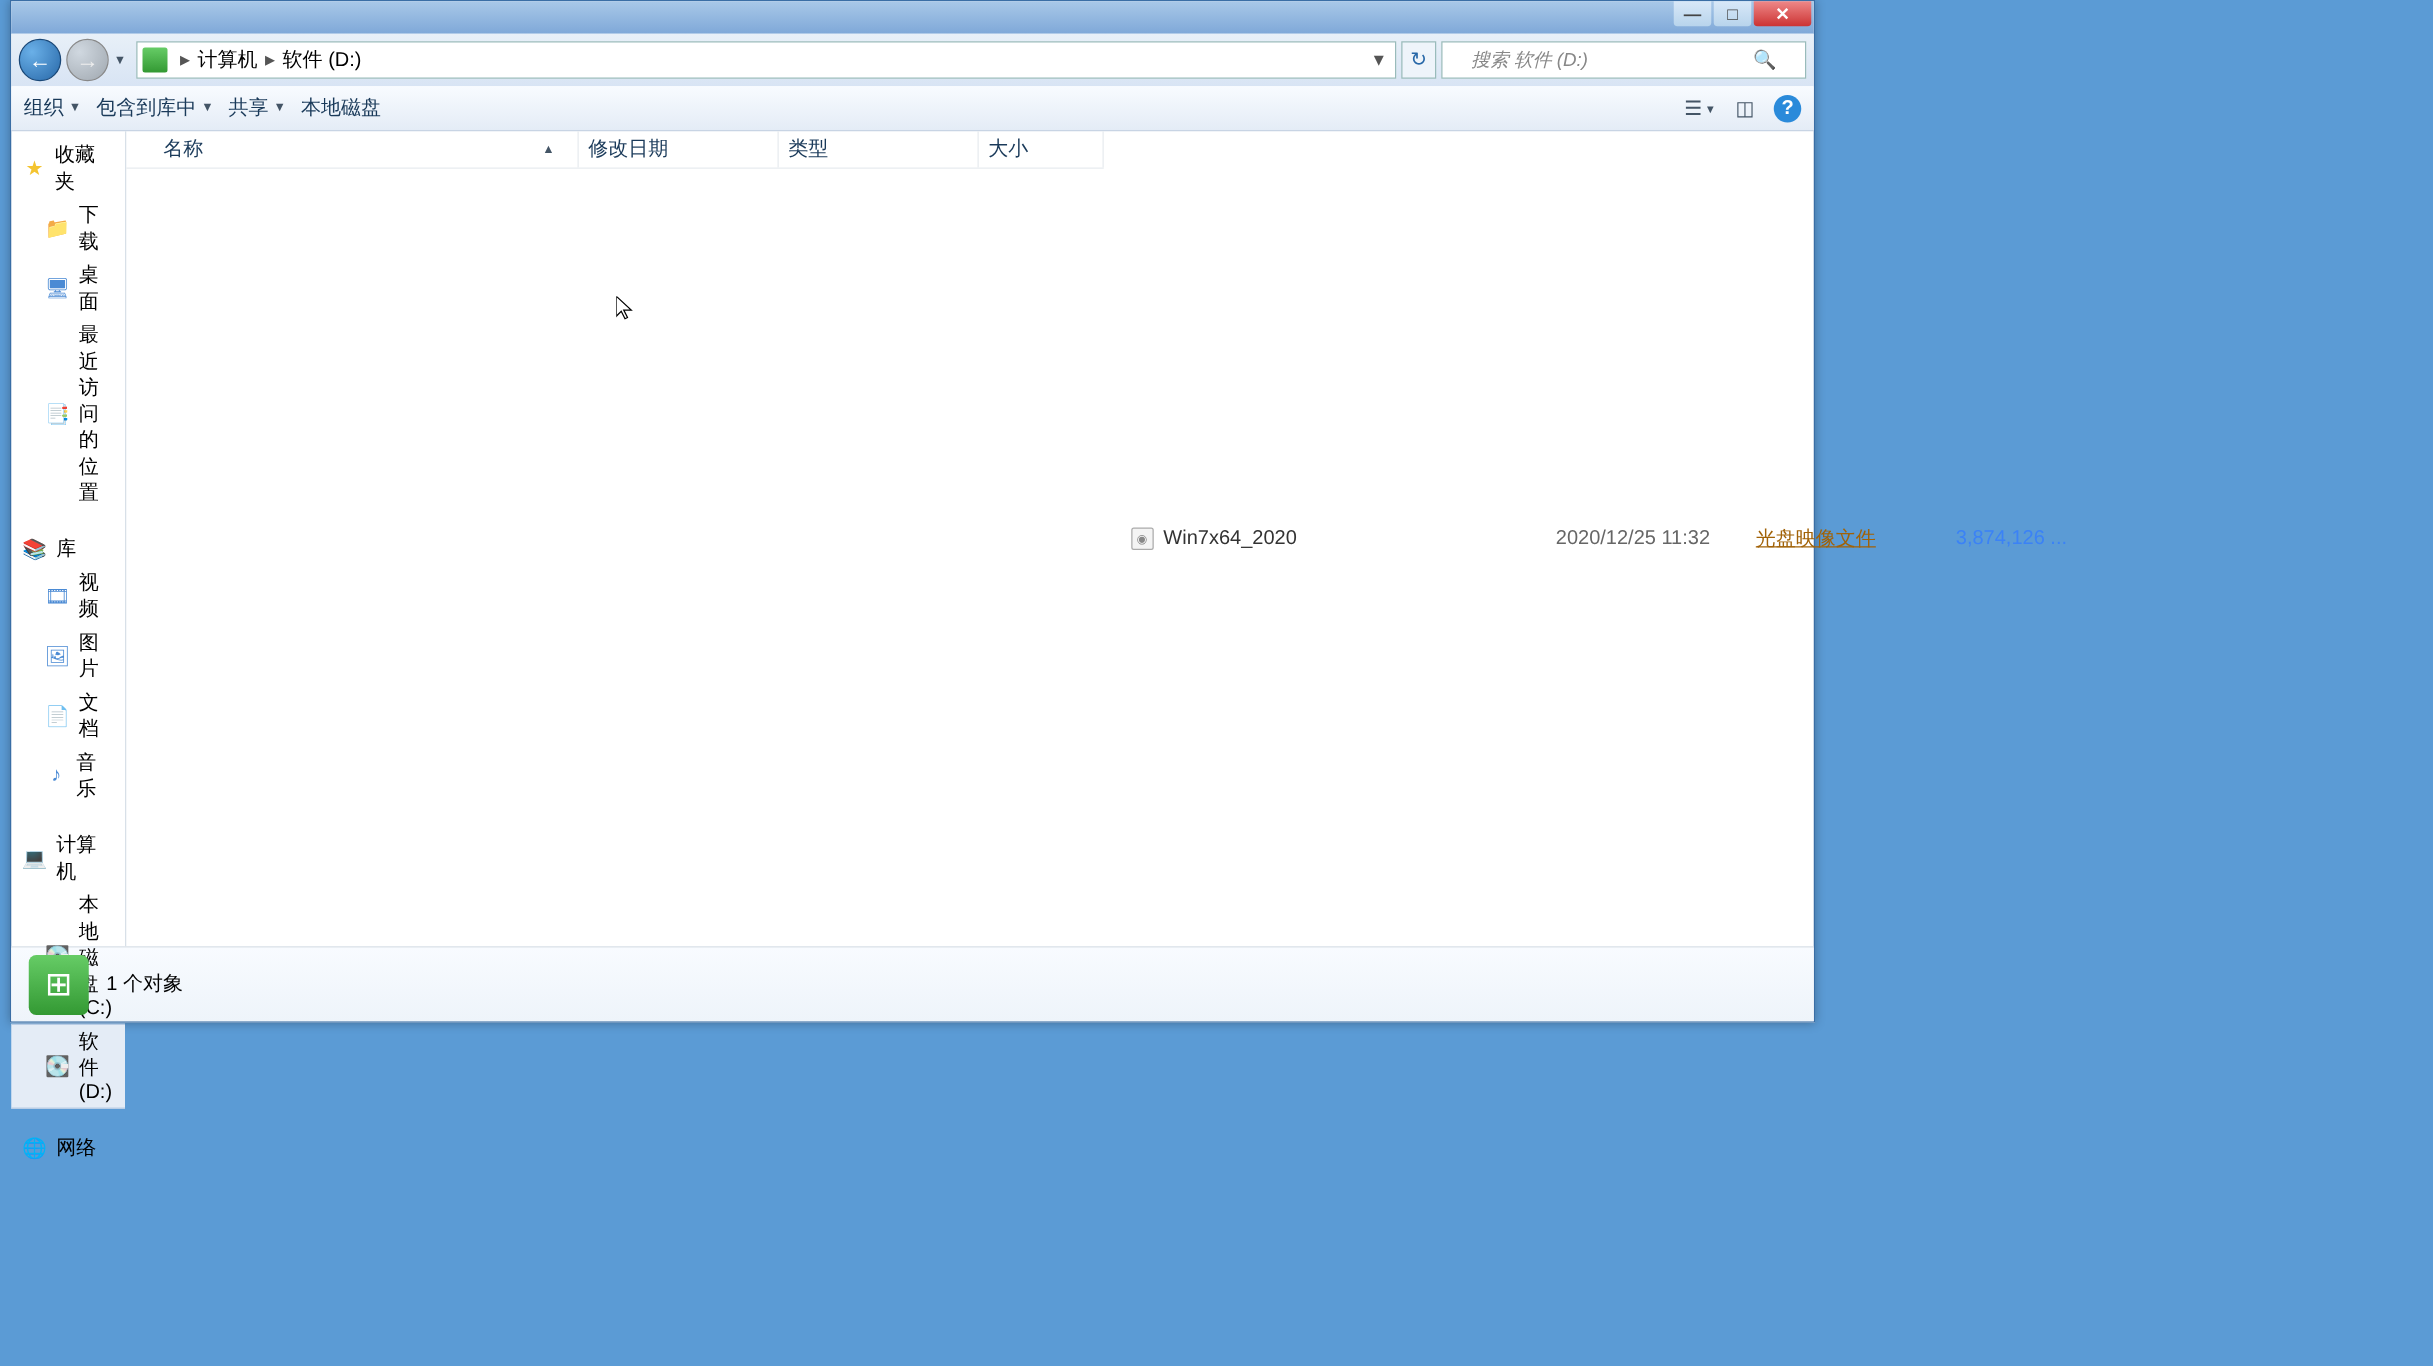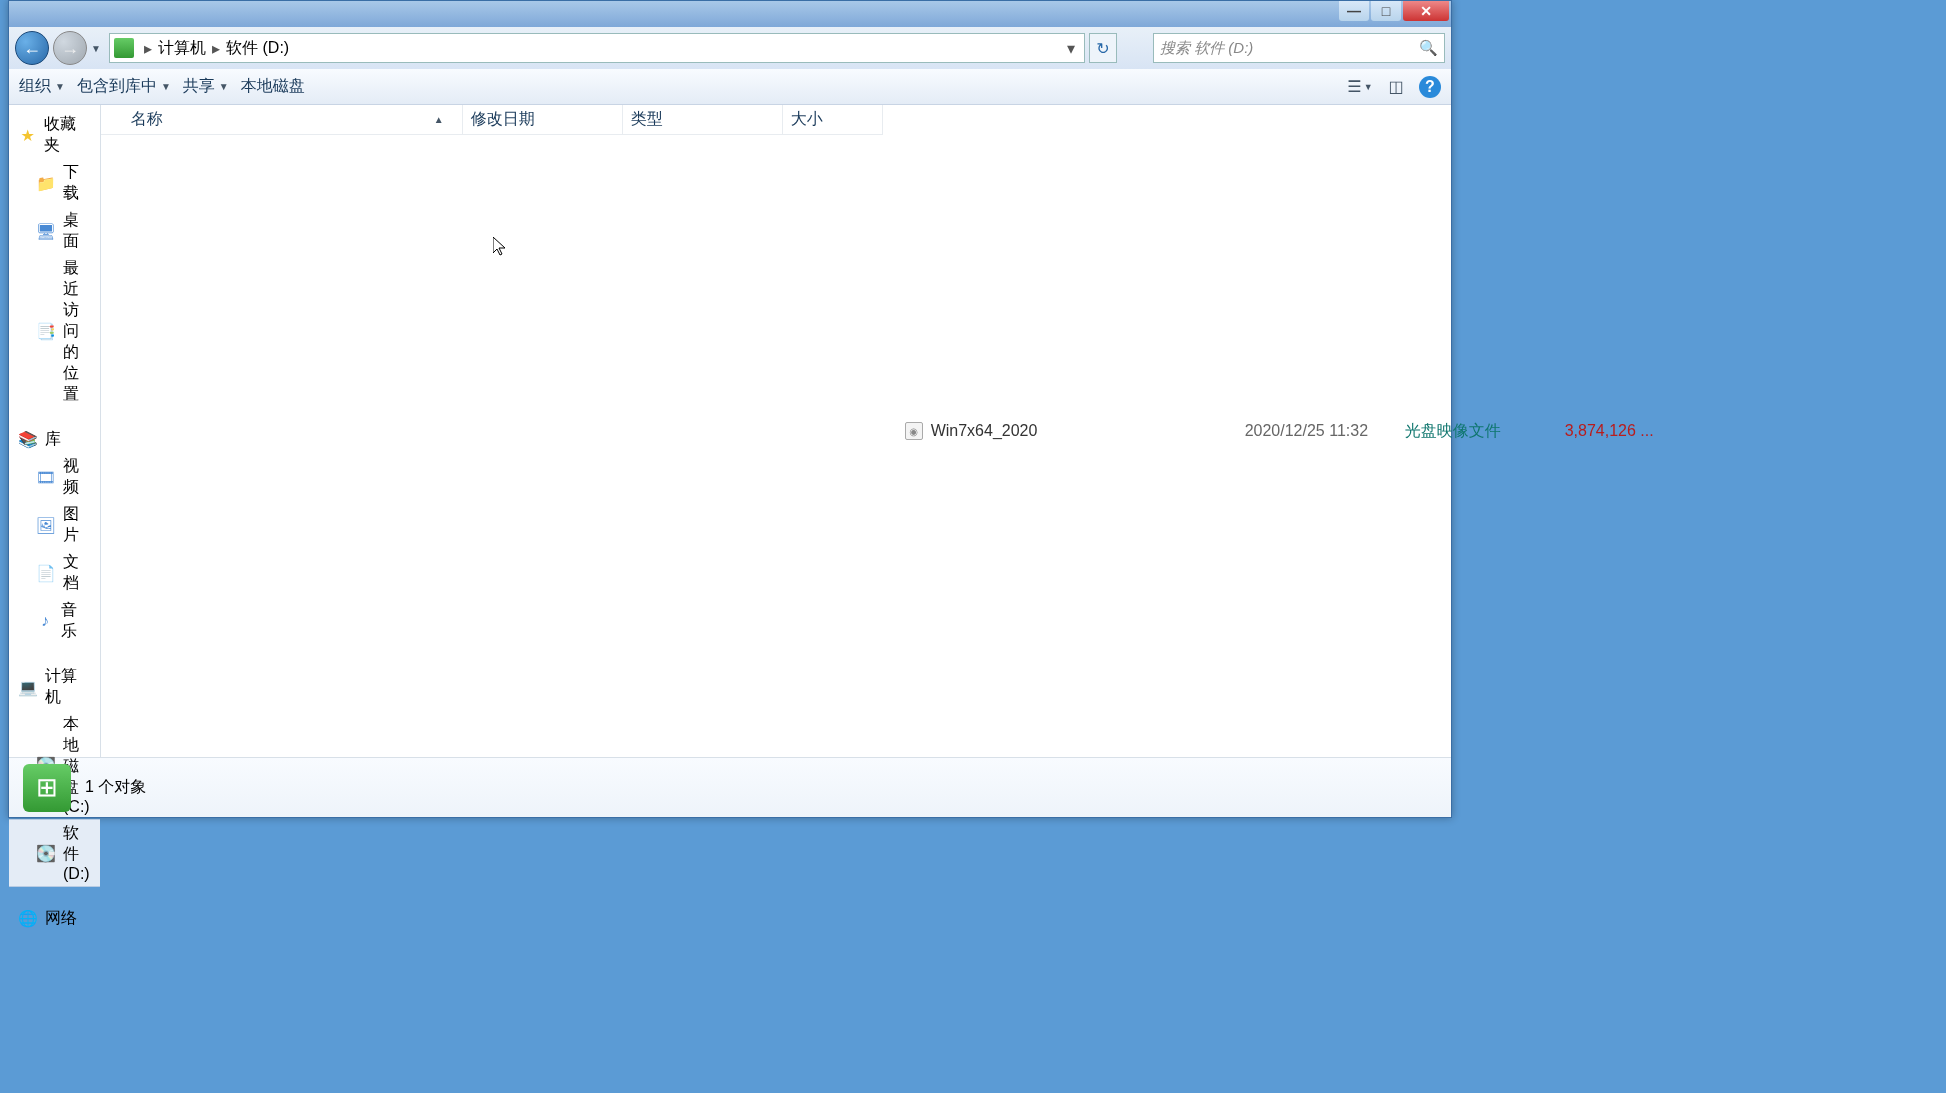--- a/index.html
+++ b/index.html
@@ -79,21 +79,21 @@
 .bc-dd { width:18px; text-align:center; color:#555; cursor:pointer; }
 .refresh {
   width:28px; height:30px; border:1px solid #9bb; background:#eef4fa;
   display:flex; align-items:center; justify-content:center;
   color:#2868a8; font-size:16px;
 }
 .searchbox {
   width: 292px; height:30px;
   border:1px solid #9bb; background:#fff;
   display:flex; align-items:center;
-  padding:0 6px; font-size:15px; color:#888; font-style:italic;margin-left:32px;
+  padding:0 23px; font-size:15px; color:#888; font-style:italic;
 }
 .searchbox .sicon { margin-left:auto; color:#456; font-style:normal; }
 
 
 .toolbar {
   height: 36px;
   background: linear-gradient(to bottom, #f8fbff 0%, #e4ecf6 100%);
   border-bottom: 1px solid #c8d4e4;
   display:flex; align-items:center;
   padding: 0 10px;
@@ -140,22 +140,22 @@
 .ch-type { width: 160px; }
 .ch-size { width: 100px; }
 
 .filerow {
   display:flex; align-items:center;
   font-size:16px; color:#333;
   padding: 6px 0 6px 22px;
 }
 .filerow .fc-name { width:340px; display:flex; align-items:center; gap:8px; }
 .filerow .fc-date { width:160px; color:#666; }
-.filerow .fc-type { width:160px; color:#0f766e; }
-.filerow .fc-size { width:100px; color:#b91c1c; }
+.filerow .fc-type { width:160px; color:#a16207;text-decoration:underline; }
+.filerow .fc-size { width:100px; color:#3b82f6; }
 .file-ico { width:18px; height:18px; border:1px solid #aaa; border-radius:2px; display:flex; align-items:center; justify-content:center; font-size:10px; color:#888; background:#f4f4f4; }
 
 .cursor-arrow {
   position:absolute; left:484px; top:236px;
   font-size:20px; color:#000;
   pointer-events:none;
 }
 
 
 .statusbar {

